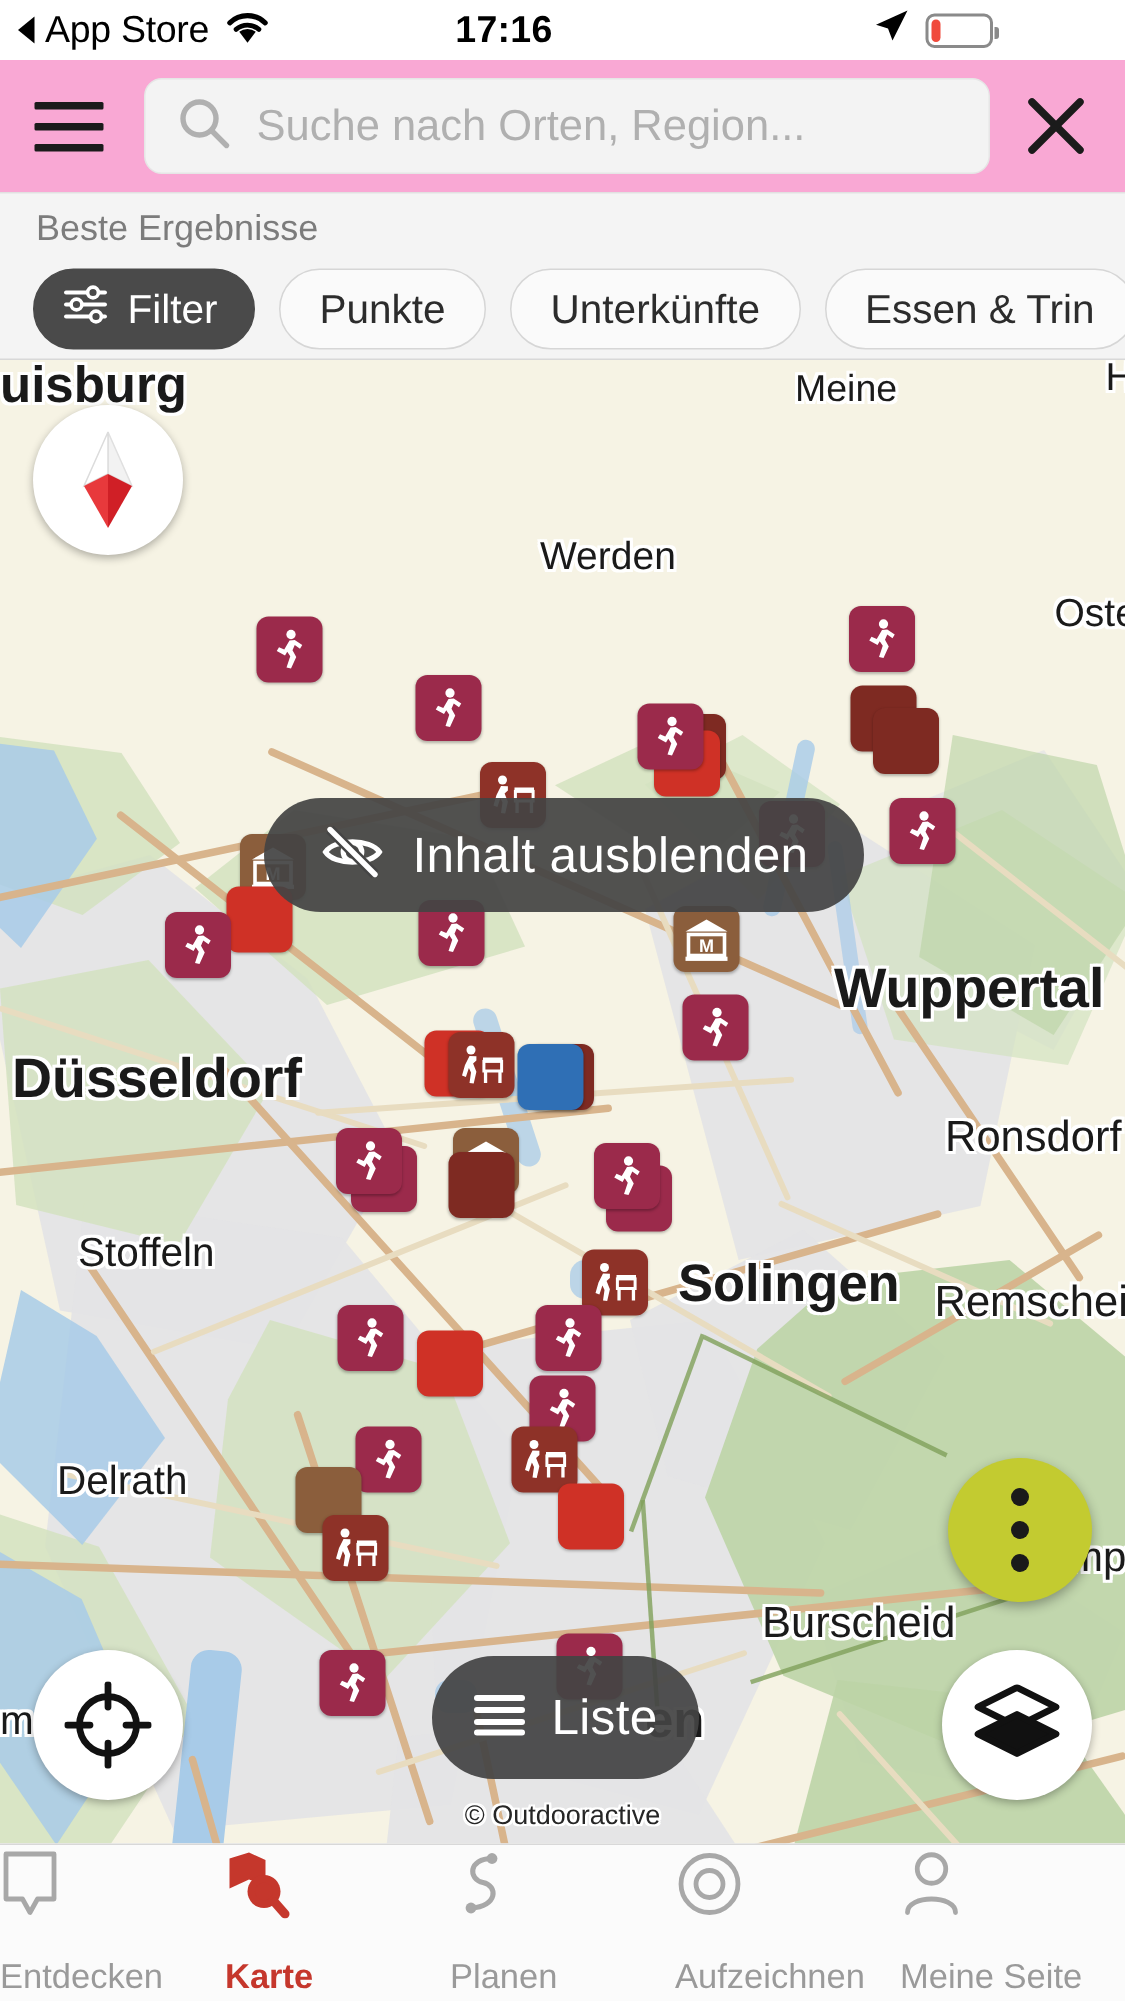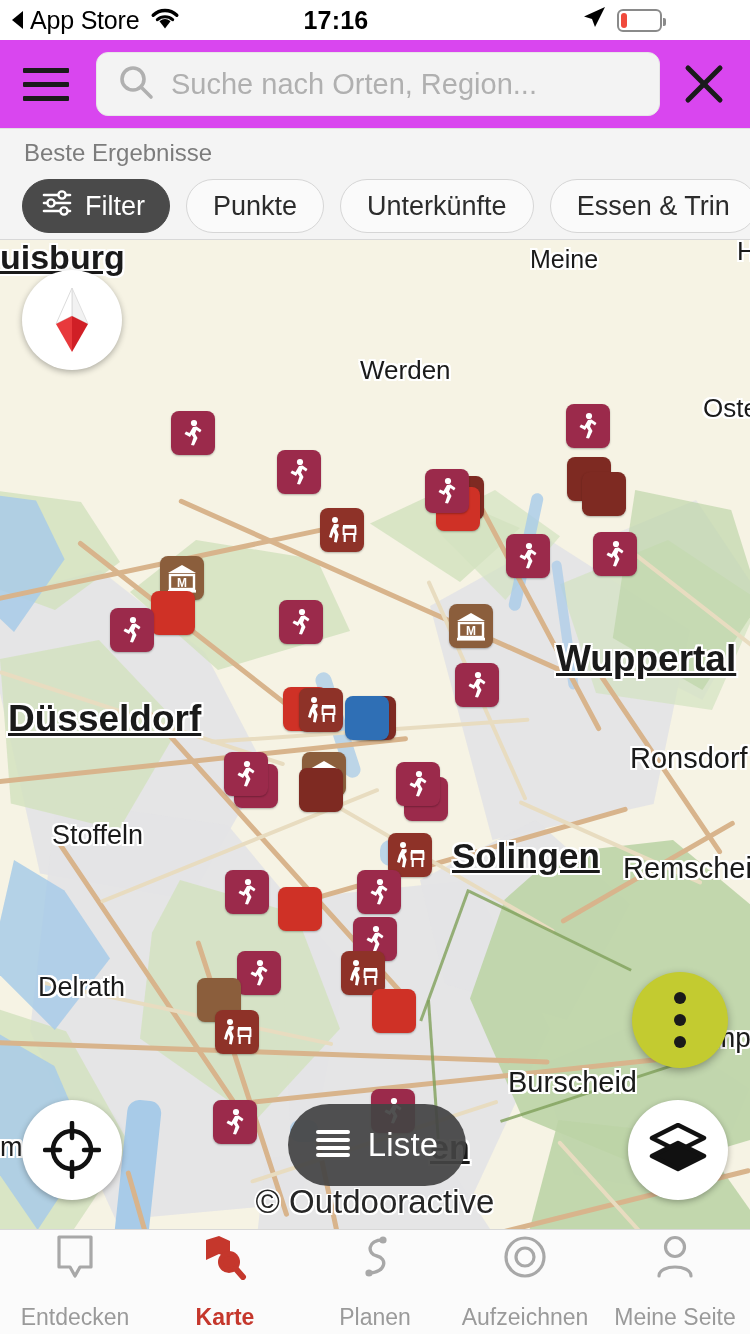--- a/index.html
+++ b/index.html
@@ -33,21 +33,21 @@
   }
   .batt::after {
     content:""; position:absolute; right:-6px; top:7px; width:3px; height:8px;
     background:#8a8a8a; border-radius: 0 2px 2px 0;
   }
   .batt-fill { position:absolute; left:2px; top:2px; bottom:2px; width:15%; background:#f04a3c; border-radius:3px; }
 
   
   .searchbar {
     position: absolute; top: 40px; left: 0; width: 750px; height: 88px;
-    background: #d946ef; display: flex; align-items: center; padding: 0 18px;
+    background: #f9a8d4; display: flex; align-items: center; padding: 0 18px;
   }
   .hamburger { width: 56px; height: 56px; display:flex; flex-direction: column; justify-content:center; align-items:center; gap: 9px; cursor:pointer; }
   .hamburger i { display:block; width: 46px; height: 5px; background: #1b1b1b; border-radius: 1px; }
   .searchfield {
     flex: 1; height: 64px; margin: 0 16px 0 22px;
     background: #f3f3f3; border: 1px solid #e6e6e6; border-radius: 12px;
     display: flex; align-items: center; padding: 0 20px; gap: 16px; overflow: hidden;
   }
   .search-glass { flex: 0 0 auto; }
   .search-ph { font-size: 29px; color: #b0b0b0; white-space: nowrap; }
@@ -86,21 +86,21 @@
   .roadmaj { position:absolute; background:#d8b48c; height: 5px; transform-origin: 0 0; border-radius:3px; }
   .roadmin { position:absolute; background:#e8dcc0; height: 4px; transform-origin: 0 0; border-radius:2px; }
   .greenline { position:absolute; background:#7fa05a; height:3px; transform-origin:0 0; opacity:.8;}
 
   .maplabel {
     position: absolute; font-family: "Liberation Sans", sans-serif; color: #1a1a1a;
     text-shadow: -2px 0 #fff, 2px 0 #fff, 0 -2px #fff, 0 2px #fff,
                  -2px -2px #fff, 2px 2px #fff, -2px 2px #fff, 2px -2px #fff;
     white-space: nowrap; pointer-events: none;
   }
-  .maplabel.city { font-weight: bold; text-decoration: underline; }
+  .maplabel.city { font-weight: bold; }
 
   .marker {
     position: absolute; width: 44px; height: 44px; border-radius: 8px;
     display: flex; align-items: center; justify-content: center;
     box-shadow: 0 1px 2px rgba(0,0,0,.28); cursor: pointer;
   }
   .marker.hike   { background: #9b2a4b; }
   .marker.picnic { background: #8e3228; }
   .marker.museum { background: #8b5e3c; }
   .marker.plainred    { background: #cf3126; }
@@ -125,33 +125,33 @@
 
   .pill-dark {
     position: absolute; background: rgba(68,68,68,.93); border-radius: 44px;
     display: flex; align-items: center; justify-content: center; gap: 18px;
     color: #fff; cursor: pointer;
   }
   .pill-dark .txt { font-size: 33px; font-weight: 500; letter-spacing: .2px; }
 
   .attrib {
     position: absolute; left: 0; right: 0; bottom: 8px; text-align: center;
-    font-size: 33px; color: #262626;
+    font-size: 18px; color: #262626;
     text-shadow: -1.5px 0 #fff,1.5px 0 #fff,0 -1.5px #fff,0 1.5px #fff,-1.5px -1.5px #fff,1.5px 1.5px #fff,-1.5px 1.5px #fff,1.5px -1.5px #fff;
     pointer-events: none;
   }
 
   
   .tabbar {
     position: absolute; bottom: 0; left: 0; width: 750px; height: 105px;
     background: #fbfbfb; border-top: 1px solid #d8d8d8;
     display: flex; align-items: stretch;
   }
   .tabitem {
-    flex: 1; display: flex; flex-direction: column; align-items: center; justify-content: center; gap: 20px;
+    flex: 1; display: flex; flex-direction: column; justify-content: center; gap: 20px;
     cursor: pointer;
   }
   .tabitem .tl { font-size: 23px; color: #9a9a9a; }
   .tabitem.active .tl { color: #c5372c; font-weight: bold; }
 </style>
 </head>
 <body>
 
 <div id="app">
 
@@ -520,20 +520,31 @@
 
     <div class="fab-round" style="left:22px; top:30px; width:100px; height:100px;">
       <svg width="56" height="72" viewBox="0 0 56 72">
         <polygon points="28,4 44,40 28,32" fill="#f2f2f2" stroke="#e0e0e0" stroke-width="1"></polygon>
         <polygon points="28,4 12,40 28,32" fill="#ffffff" stroke="#dcdcdc" stroke-width="1"></polygon>
         <polygon points="28,32 44,40 28,68" fill="#d01f26"></polygon>
         <polygon points="28,32 12,40 28,68" fill="#e8393c"></polygon>
       </svg>
     </div>
 
+    <div class="pill-dark" style="left:176px; top:292px; width:400px; height:76px;">
+      <span>
+        <svg width="44" height="40" viewBox="0 0 44 40">
+          <path d="M4 20 C10 11, 34 11, 40 20 C34 29, 10 29, 4 20 Z" fill="none" stroke="#fff" stroke-width="3.4"></path>
+          <circle cx="22" cy="20" r="6.2" fill="none" stroke="#fff" stroke-width="3.4"></circle>
+          <line x1="7" y1="5" x2="37" y2="35" stroke="#444" stroke-width="7"></line>
+          <line x1="7" y1="5" x2="37" y2="35" stroke="#fff" stroke-width="3.6" stroke-linecap="round"></line>
+        </svg>
+      </span>
+      <span class="txt">Inhalt ausblenden</span>
+    </div>
 
     <div class="fab-yellow" style="left:632px; top:732px;">
       <span></span>
         <span></span>
         <span></span>
     </div>
 
     <div class="fab-round" style="left:22px; top:860px; width:100px; height:100px;">
       <svg width="58" height="58" viewBox="0 0 58 58">
         <circle cx="29" cy="29" r="19" fill="none" stroke="#111" stroke-width="4.5"></circle>

